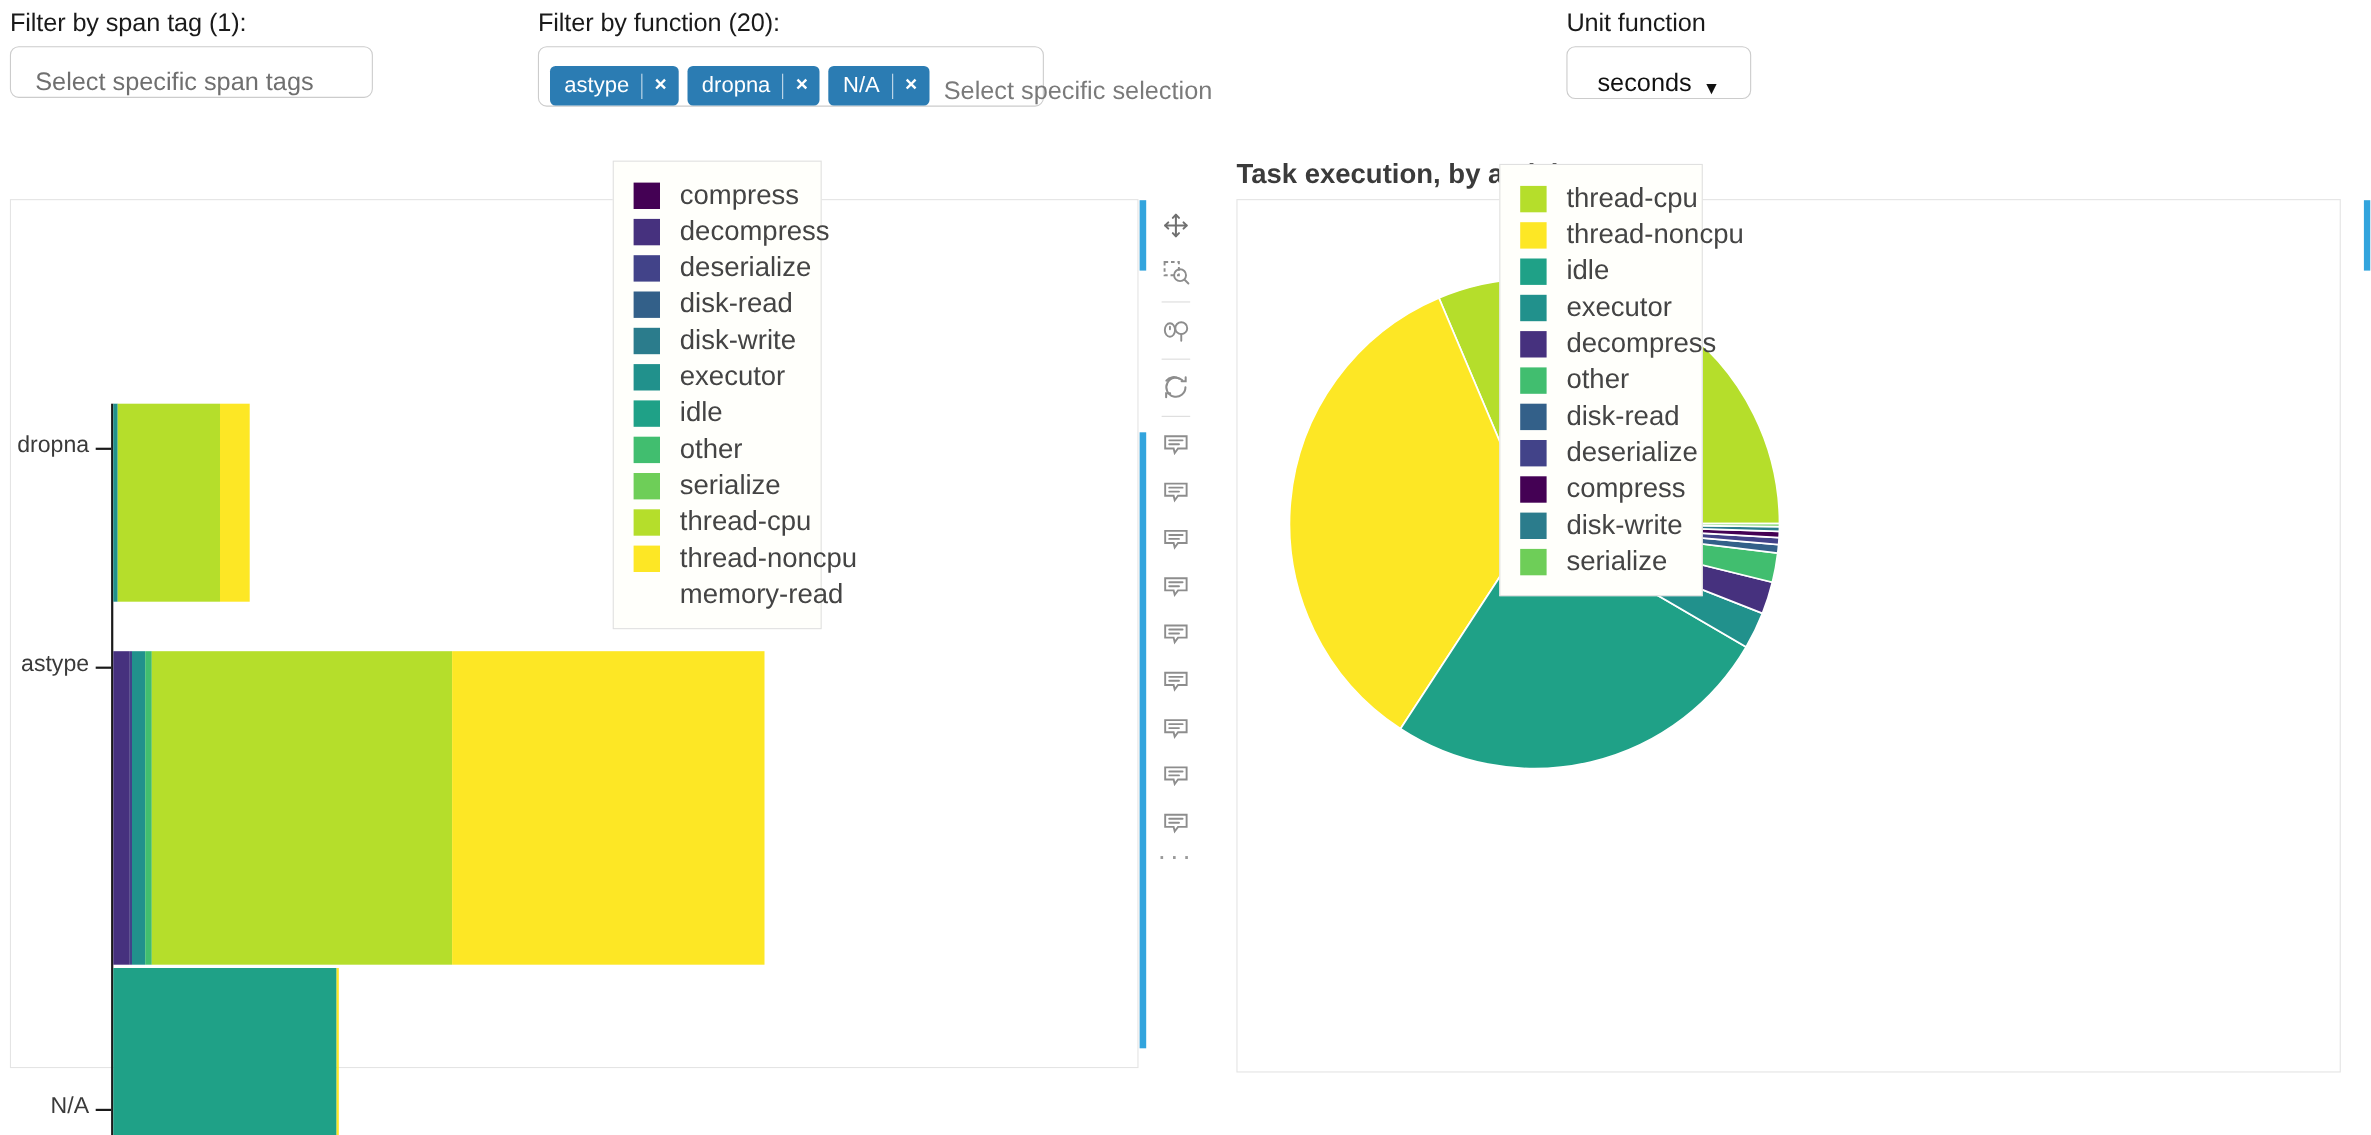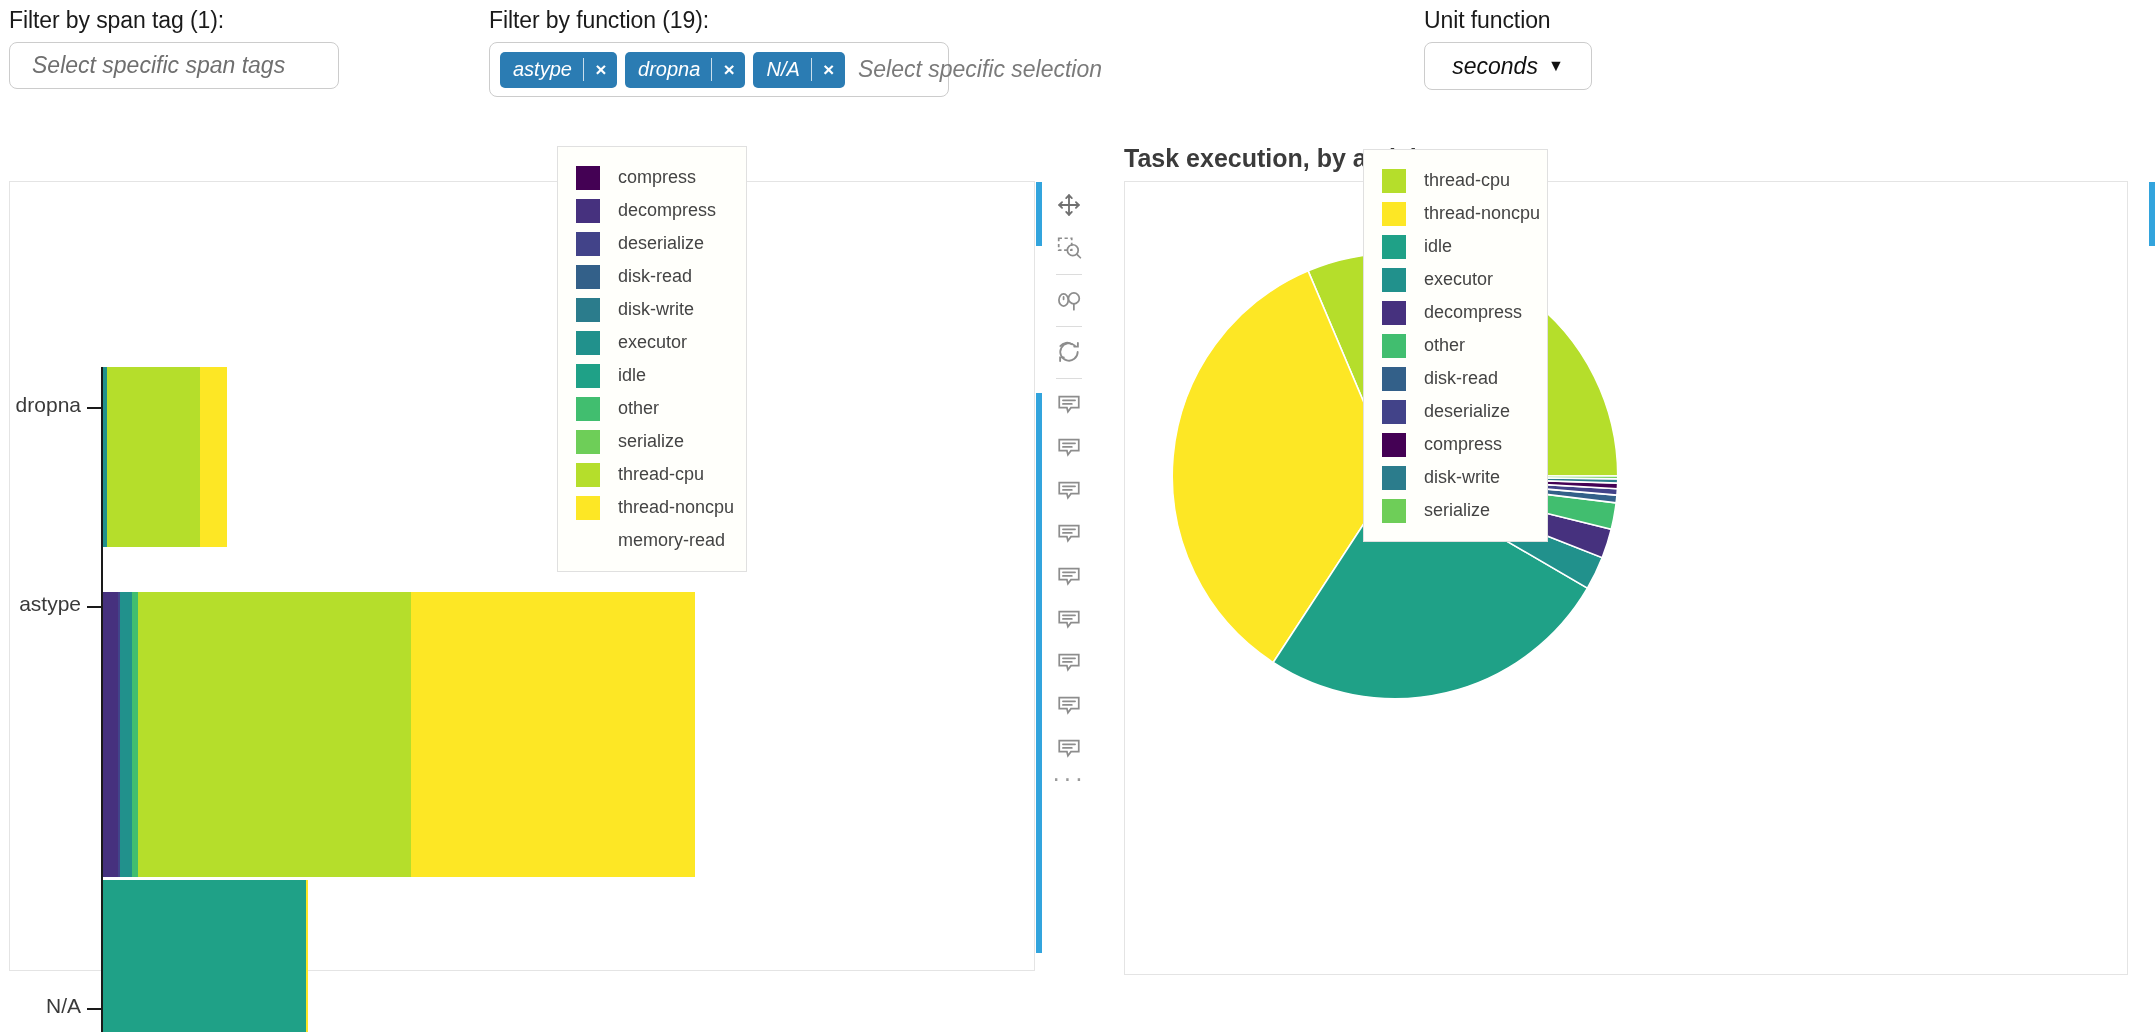--- a/index.html
+++ b/index.html
@@ -15,23 +15,22 @@
   
   .filters { position: absolute; left: 0; top: 0; width: 2155px; height: 122px; padding-left: 12px; }
   .filter-group { position: absolute; }
   .filter-label {
     font-size: 23px; color: #1a1a1a; line-height: 28px;
     white-space: nowrap; letter-spacing: -0.1px;
   }
   .select-box {
     margin-top: 8px;
     border: 1.5px solid #ccc; border-radius: 8px;
-    background: #fff; display: flex; align-items: center;
+    background: #fff; display: flex; align-items: flex-end;
     padding: 0 12px;
-    font-style: italic;
   }
   .select-placeholder { color: #6f6f6f; font-size: 23px; }
 
   #span-tag-group { left: 9px; top: 6px; }
   #span-tag-group .select-box { width: 330px; height: 47px; padding-left: 22px; }
 
   #function-group { left: 489px; top: 6px; }
   #function-group .select-box { width: 460px; height: 55px; padding: 0 10px; gap: 8px; }
 
   .chip {
@@ -108,38 +107,38 @@
   
   .legend {
     position: absolute; background: #fffffb; border: 1px solid #e0e0e0;
     padding: 14px 22px 14px 18px;
   }
   #legend-left  { left: 557px;  top: 146px; width: 190px; }
   #legend-right { left: 1363px; top: 149px; width: 185px; }
   .legend-row { display: flex; align-items: center; height: 33px; }
   .swatch { width: 24px; height: 24px; flex: none; margin-right: 18px; }
   .swatch.empty { background: transparent; }
-  .legend-label { font-size: 18px; color: #444; white-space: nowrap; }
+  .legend-label { font-size: 25px; color: #444; white-space: nowrap; }
 </style>
 </head>
 <body>
 
 <div id="root">
 
   <div class="filters">
 
     <div class="filter-group" id="span-tag-group">
       <div class="filter-label">Filter by span tag (1):</div>
       <div class="select-box">
         <span class="select-placeholder">Select specific span tags</span>
       </div>
     </div>
 
     <div class="filter-group" id="function-group">
-      <div class="filter-label">Filter by function (19):</div>
+      <div class="filter-label">Filter by function (20):</div>
       <div class="select-box">
         <div class="chip">
           <span class="chip-label">astype</span>
           <span class="chip-sep"></span>
           <span class="chip-x">×</span>
         </div>
         <div class="chip">
           <span class="chip-label">dropna</span>
           <span class="chip-sep"></span>
           <span class="chip-x">×</span>

